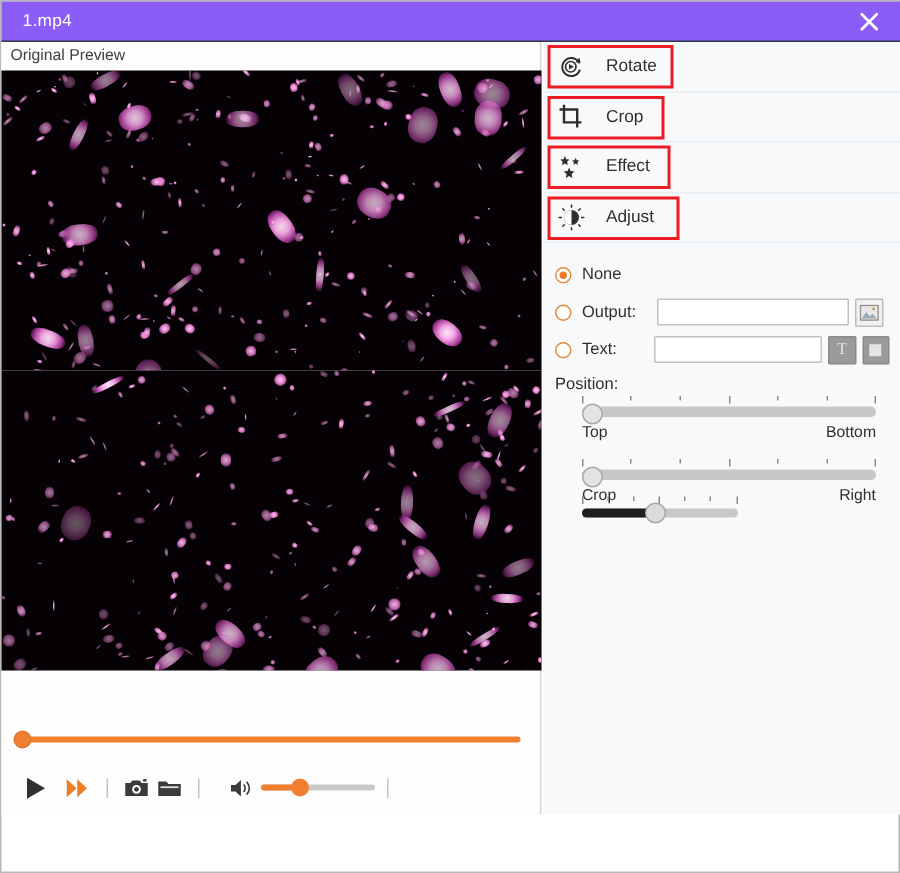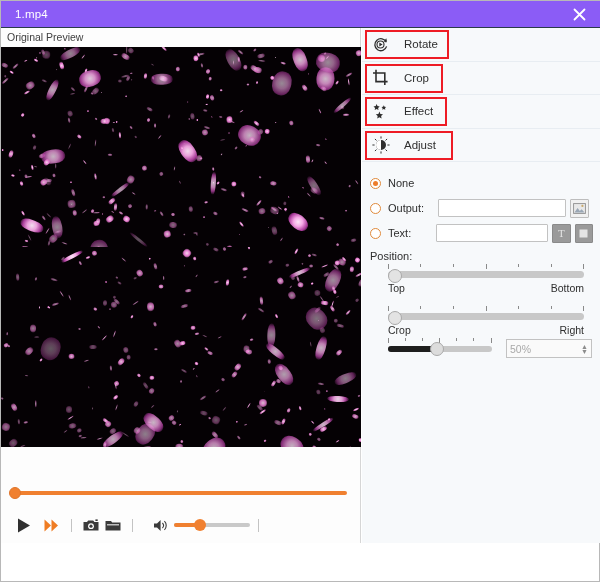--- a/index.html
+++ b/index.html
@@ -948,26 +948,19 @@
             <div class="tick" style="left:51px;  height:5px;"></div>
             <div class="tick" style="left:68px;  height:3px;"></div>
             <div class="tick" style="left:85px;  height:3px;"></div>
             <div class="tick" style="left:103px; height:5px;"></div>
           </div>
           <div class="trail">
             <div class="tfill"></div>
             <div class="tknob"></div>
           </div>
         </div>
-        <div class="spin">
-          <span>50%</span>
-          <span class="spin-arrows">
-            <span>▲</span>
-            <span>▼</span>
-          </span>
-        </div>
       </div>
 
     </div>
   </div>
 
 
 </div>
 
 </body></html>

